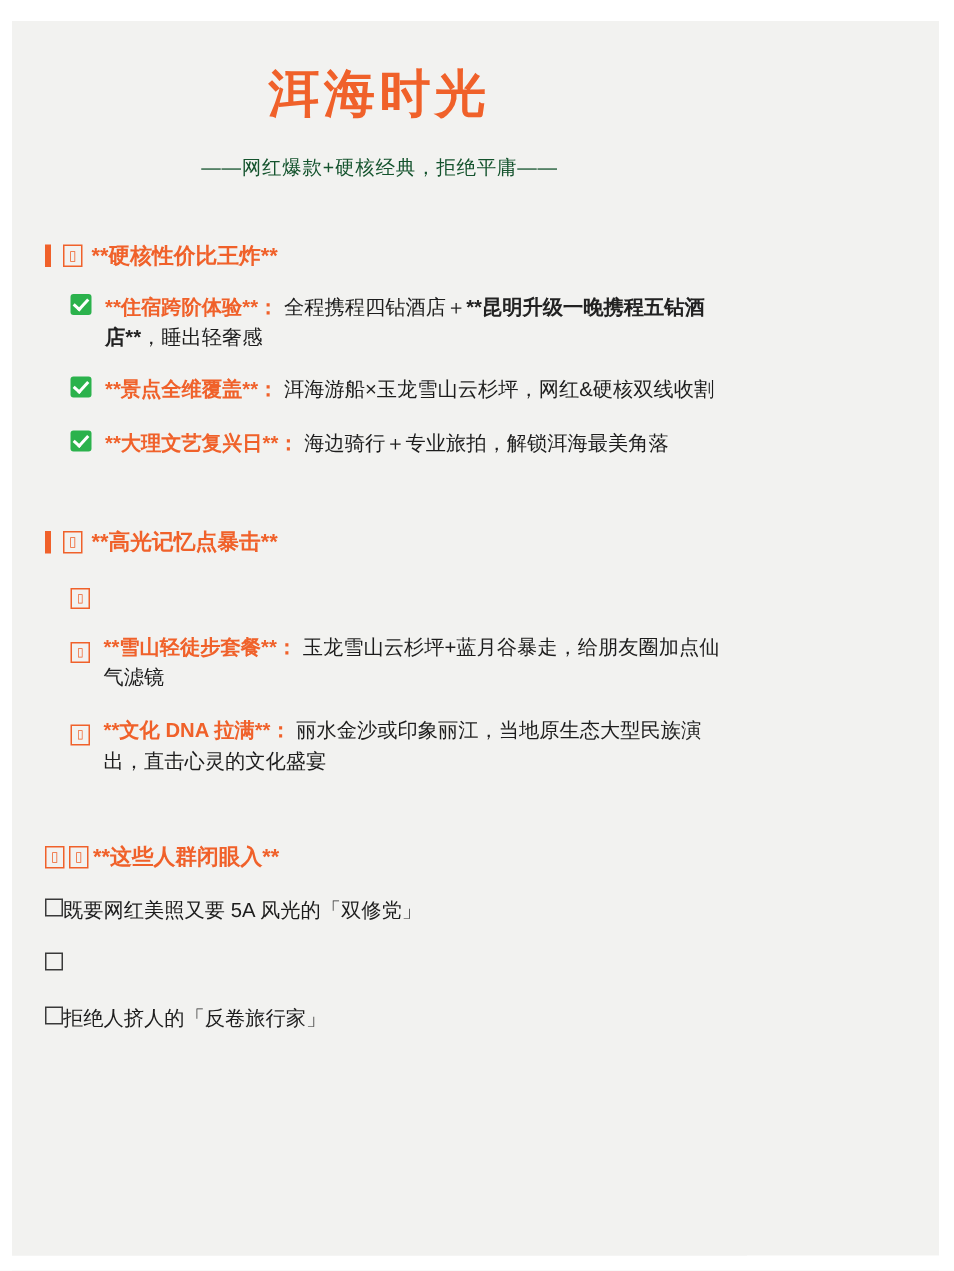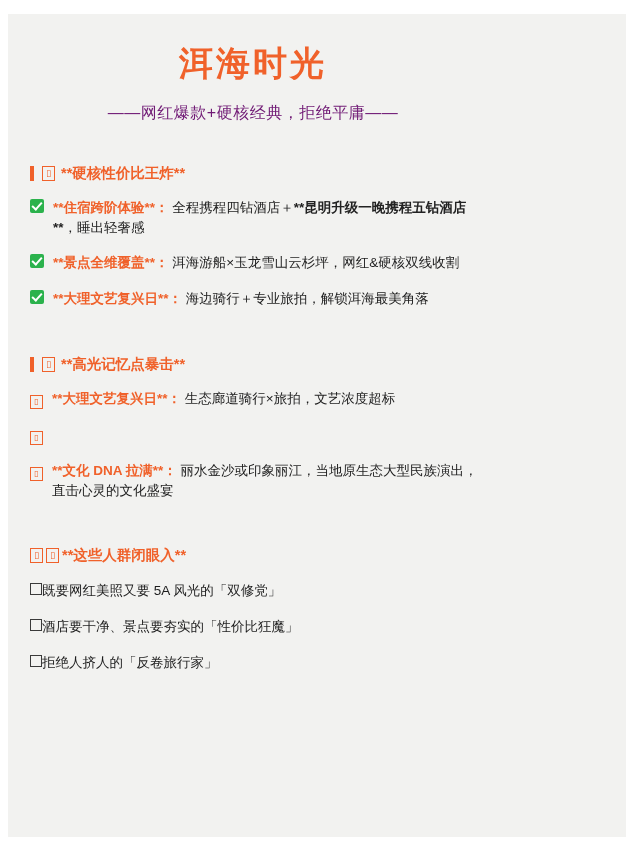--- a/index.html
+++ b/index.html
@@ -71,22 +71,22 @@
     margin: 0;
   }
   .sub-title {
     font-size: 19px;
     font-weight: bold;
     color: #36a9e1;
     letter-spacing: 1px;
     margin-top: 14px;
   }
   .tagline {
-    font-size: 16px;
-    color: #701a75;
+    font-size: 13px;
+    color: #14532d;
     margin-top: 18px;
     letter-spacing: 0.5px;
   }
   .section {
     margin-top: 26px;
     padding-left: 22px;
     padding-right: 18px;
   }
   .section-head {
     display: flex;
@@ -120,20 +120,21 @@
   .section-head .emoji2 {
     margin-right: 3px;
   }
   .item {
     display: flex;
     align-items: flex-start;
     margin-top: 15px;
     font-size: 13.5px;
     color: #222;
     line-height: 1.5;
+    margin-left: 17px;
   }
   .item .mark {
     flex: none;
     margin-right: 9px;
     margin-top: 1px;
   }
   .check {
     display: inline-block;
     width: 14px;
     height: 14px;
@@ -231,25 +232,25 @@
 
     <div class="section gap-xl">
       <div class="section-head">
         <span class="bar"></span>
         <span class="emoji">▯</span>
         <span>**高光记忆点暴击**</span>
       </div>
 
       <div class="item">
         <span class="mark"><span class="sparkle">▯</span></span>
-        <span><span class="lbl">**大理文艺复兴日**：</span><span class="txt"> 生态廊道骑行×旅拍，文艺浓度超标</span></span>
       </div>
 
       <div class="item">
         <span class="mark"><span class="sparkle">▯</span></span>
+        <span><span class="lbl">**雪山轻徒步套餐**：</span><span class="txt"> 玉龙雪山云杉坪+蓝月谷暴走，给朋友圈加点仙气滤镜</span></span>
       </div>
 
       <div class="item">
         <span class="mark"><span class="sparkle">▯</span></span>
         <span><span class="lbl">**文化 DNA 拉满**：</span><span class="txt"> 丽水金沙或印象丽江，当地原生态大型民族演出，直击心灵的文化盛宴</span></span>
       </div>
     </div>
 
     <div class="section gap-xl">
       <div class="section-head">
@@ -257,21 +258,20 @@
         <span class="emoji emoji2">▯</span>
         <span>**这些人群闭眼入**</span>
       </div>
 
       <div class="plain-item">
         <span class="mark"><span class="box"></span></span>
         <span>既要网红美照又要 5A 风光的「双修党」</span>
       </div>
       <div class="plain-item">
         <span class="mark"><span class="box"></span></span>
-        <span>酒店要干净、景点要夯实的「性价比狂魔」</span>
       </div>
       <div class="plain-item">
         <span class="mark"><span class="box"></span></span>
         <span>拒绝人挤人的「反卷旅行家」</span>
       </div>
     </div>
 
   </div>
 </div>
 

